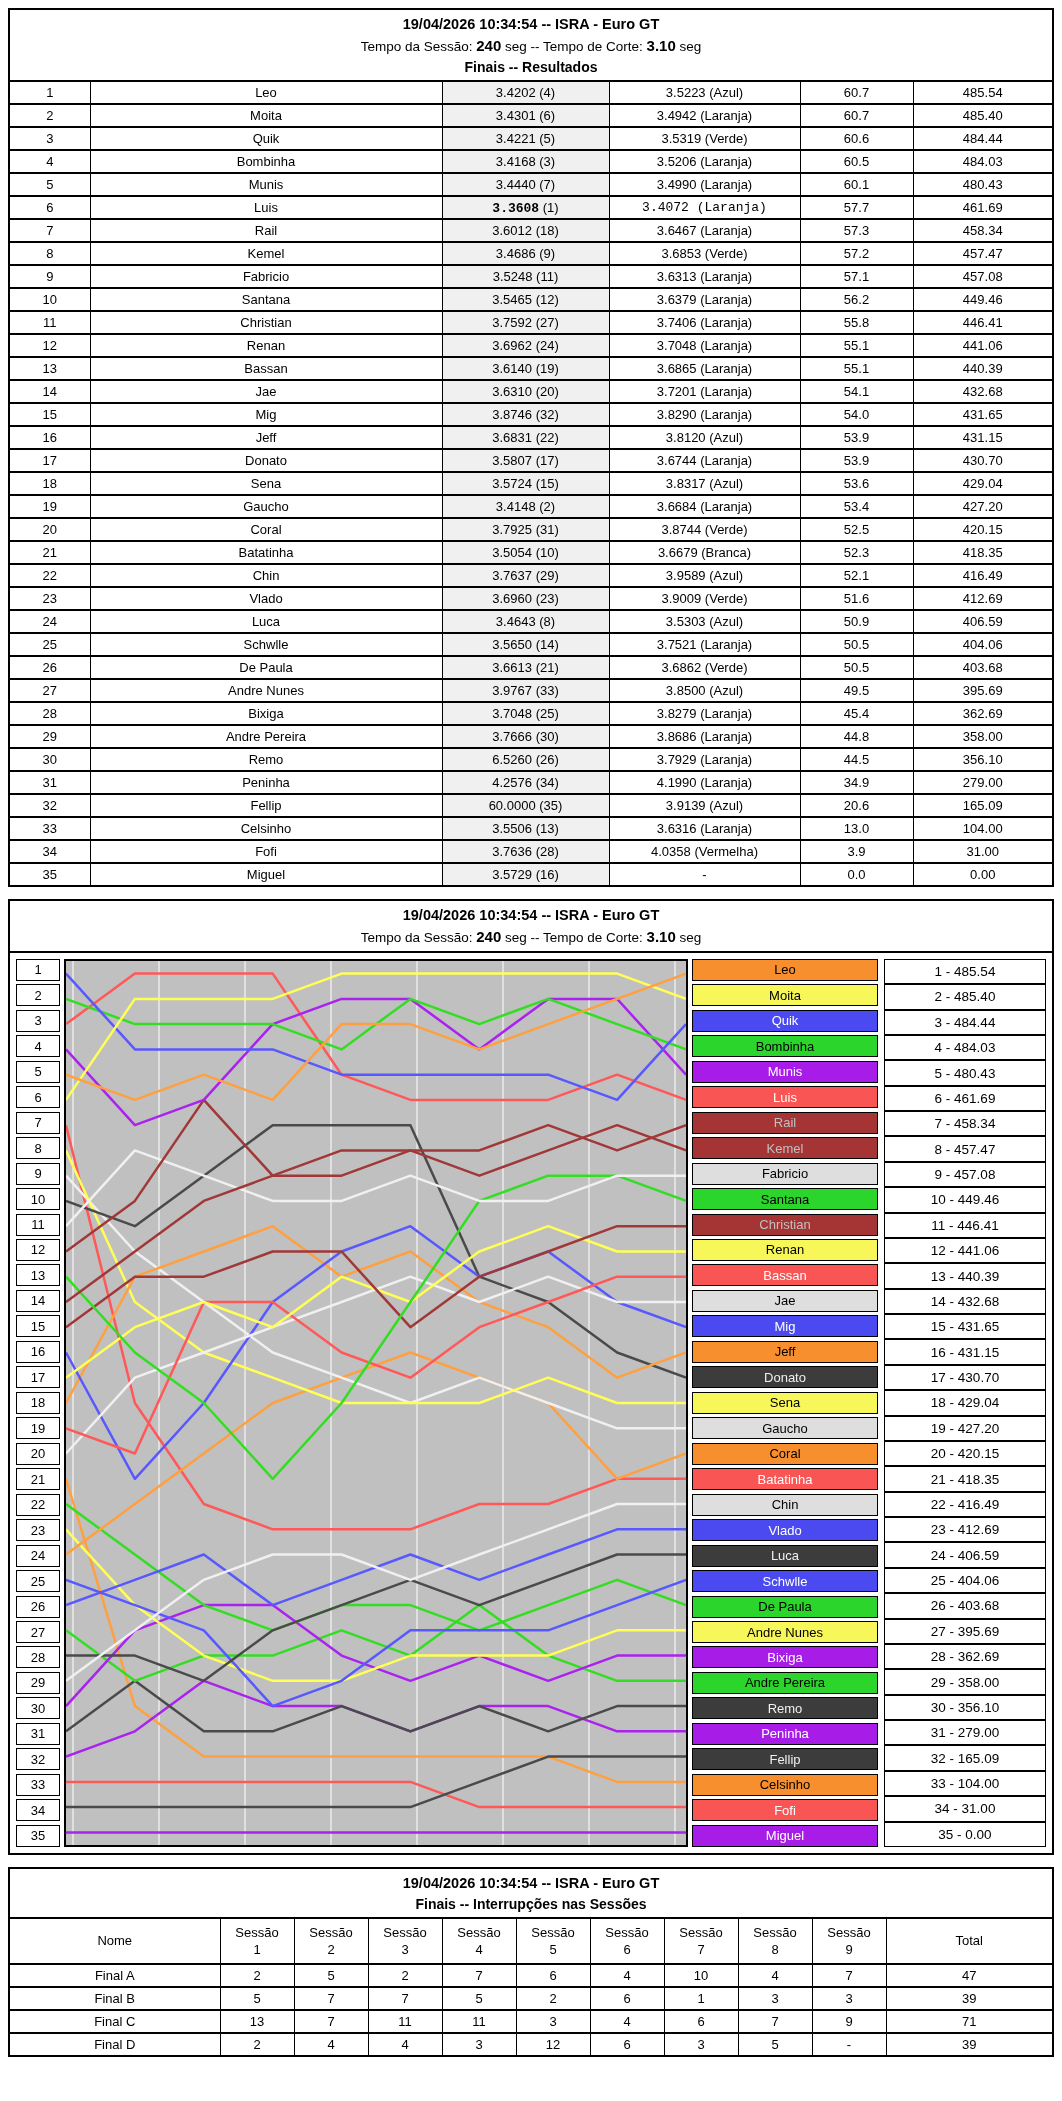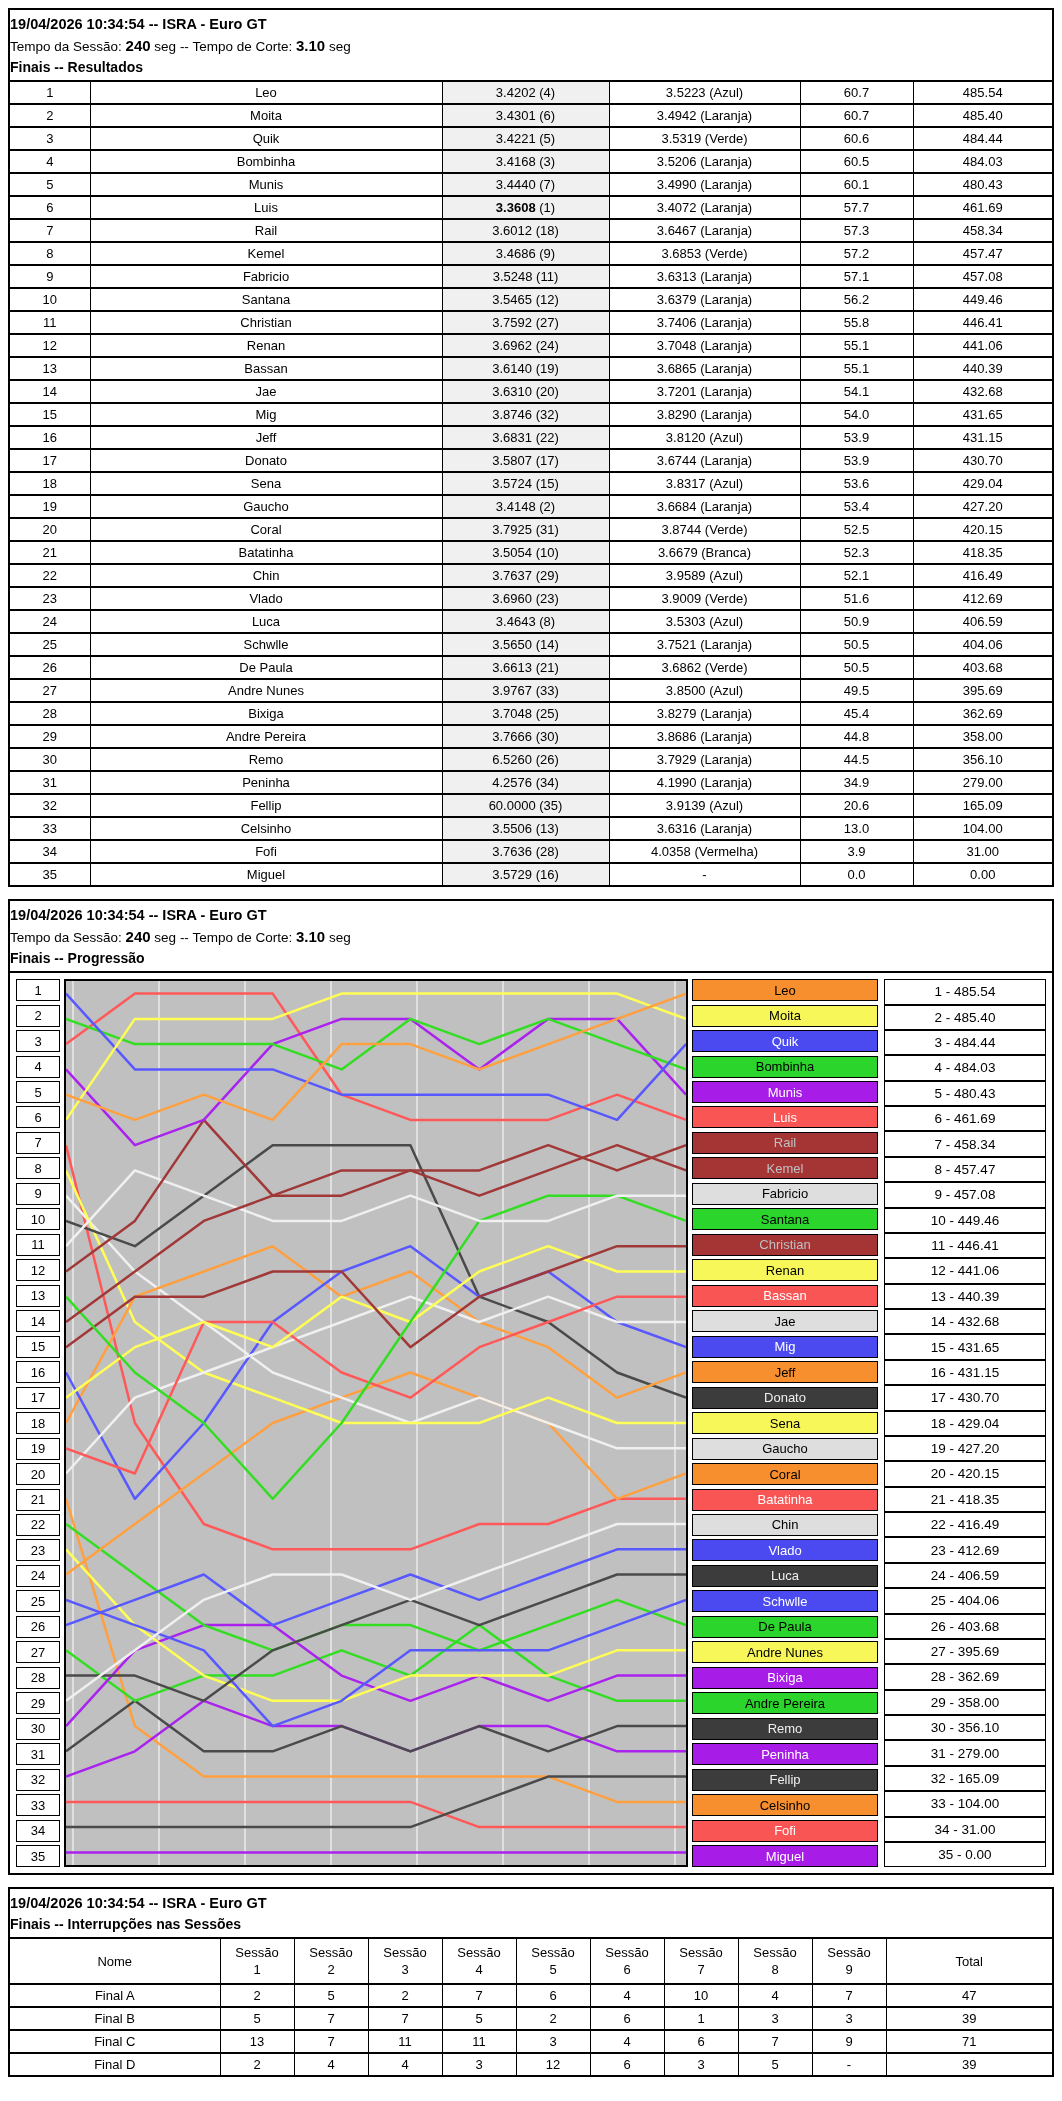--- a/index.html
+++ b/index.html
@@ -10,21 +10,21 @@
     -webkit-font-smoothing:antialiased;
   }
   .wrap{padding:8px 8px 6px 8px;}
   .panel{
     border:2px solid #000;
     width:1042px;
     margin-bottom:12px;
     background:#fff;
   }
   .panel-title{
-    text-align:left;
+    text-align:center;
     padding:4px 0 3px 0;
     border-bottom:2px solid #000;
     line-height:1.45;
   }
   .t1{font-weight:bold;font-size:14.5px;}
   .t2{font-size:13.5px;}
   .t2 b{font-size:15px;}
   .t3{font-weight:bold;font-size:14px;}
 
   table.grid{
@@ -41,21 +41,21 @@
     font-weight:normal;
     font-size:13px;
     white-space:nowrap;
     overflow:hidden;
   }
   table.grid tr > *:first-child{border-left:none;}
   table.grid tr > *:last-child{border-right:none;}
   table.grid tr:first-child > *{border-top:none;}
   table.grid tr:last-child > *{border-bottom:none;}
   .tomada{background:#F0F0F0;}
-  .bold{font-weight:bold;}
+  .bold{font-weight:bold;font-family:Liberation Mono, monospace;}
 
   
   .chart-row{
     display:flex;
     align-items:stretch;
     padding:6px;
     height:888px;
   }
   .pos-col{
     width:44px;
@@ -407,21 +407,20 @@
             <td>0.00</td>
           </tr>
         </tbody>
     </table>
   </div>
 
   <div class="panel">
     <div class="panel-title">
       <div class="t1">19/04/2026 10:34:54 -- ISRA - Euro GT</div>
       <div class="t2"><span>Tempo da Sessão: </span><b>240</b><span> seg -- Tempo de Corte: </span><b>3.10</b><span> seg</span></div>
-      <div class="t3">Finais -- Progressão</div>
     </div>
     <div class="chart-row">
       <div class="pos-col" id="posCol">
           <div class="pos-box">1</div>
           <div class="pos-box">2</div>
           <div class="pos-box">3</div>
           <div class="pos-box">4</div>
           <div class="pos-box">5</div>
           <div class="pos-box">6</div>
           <div class="pos-box">7</div>

